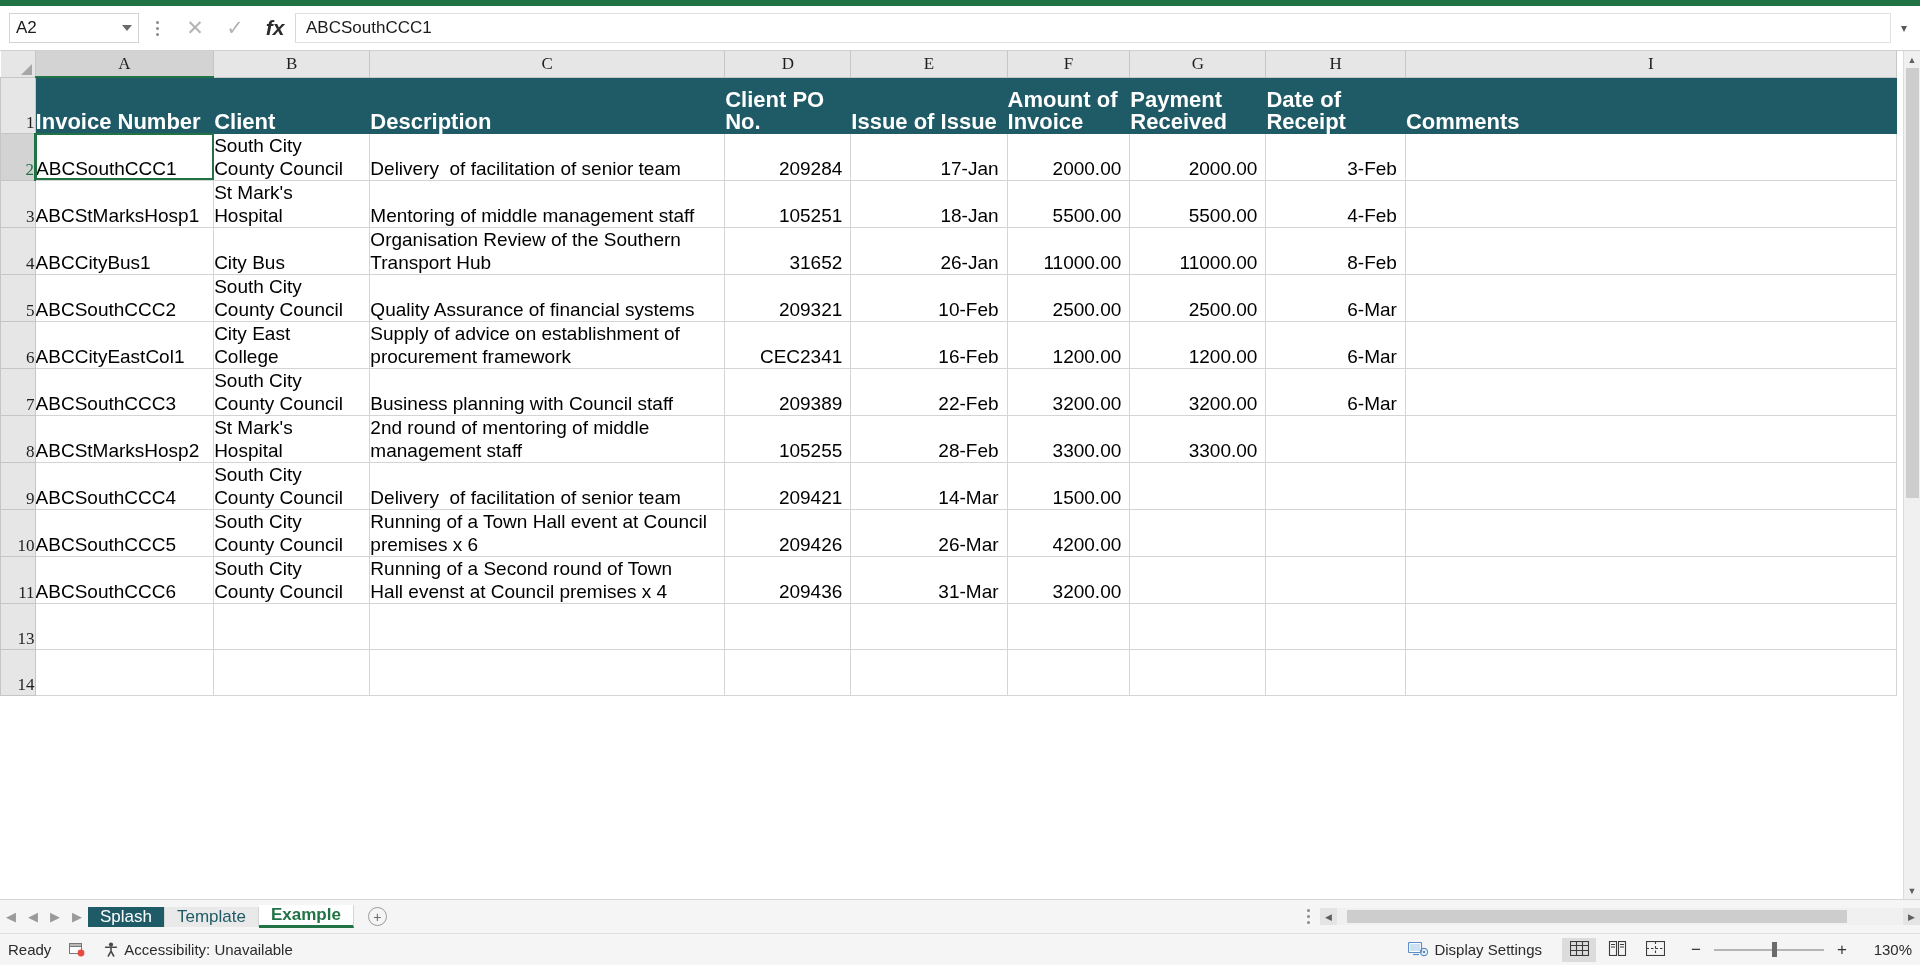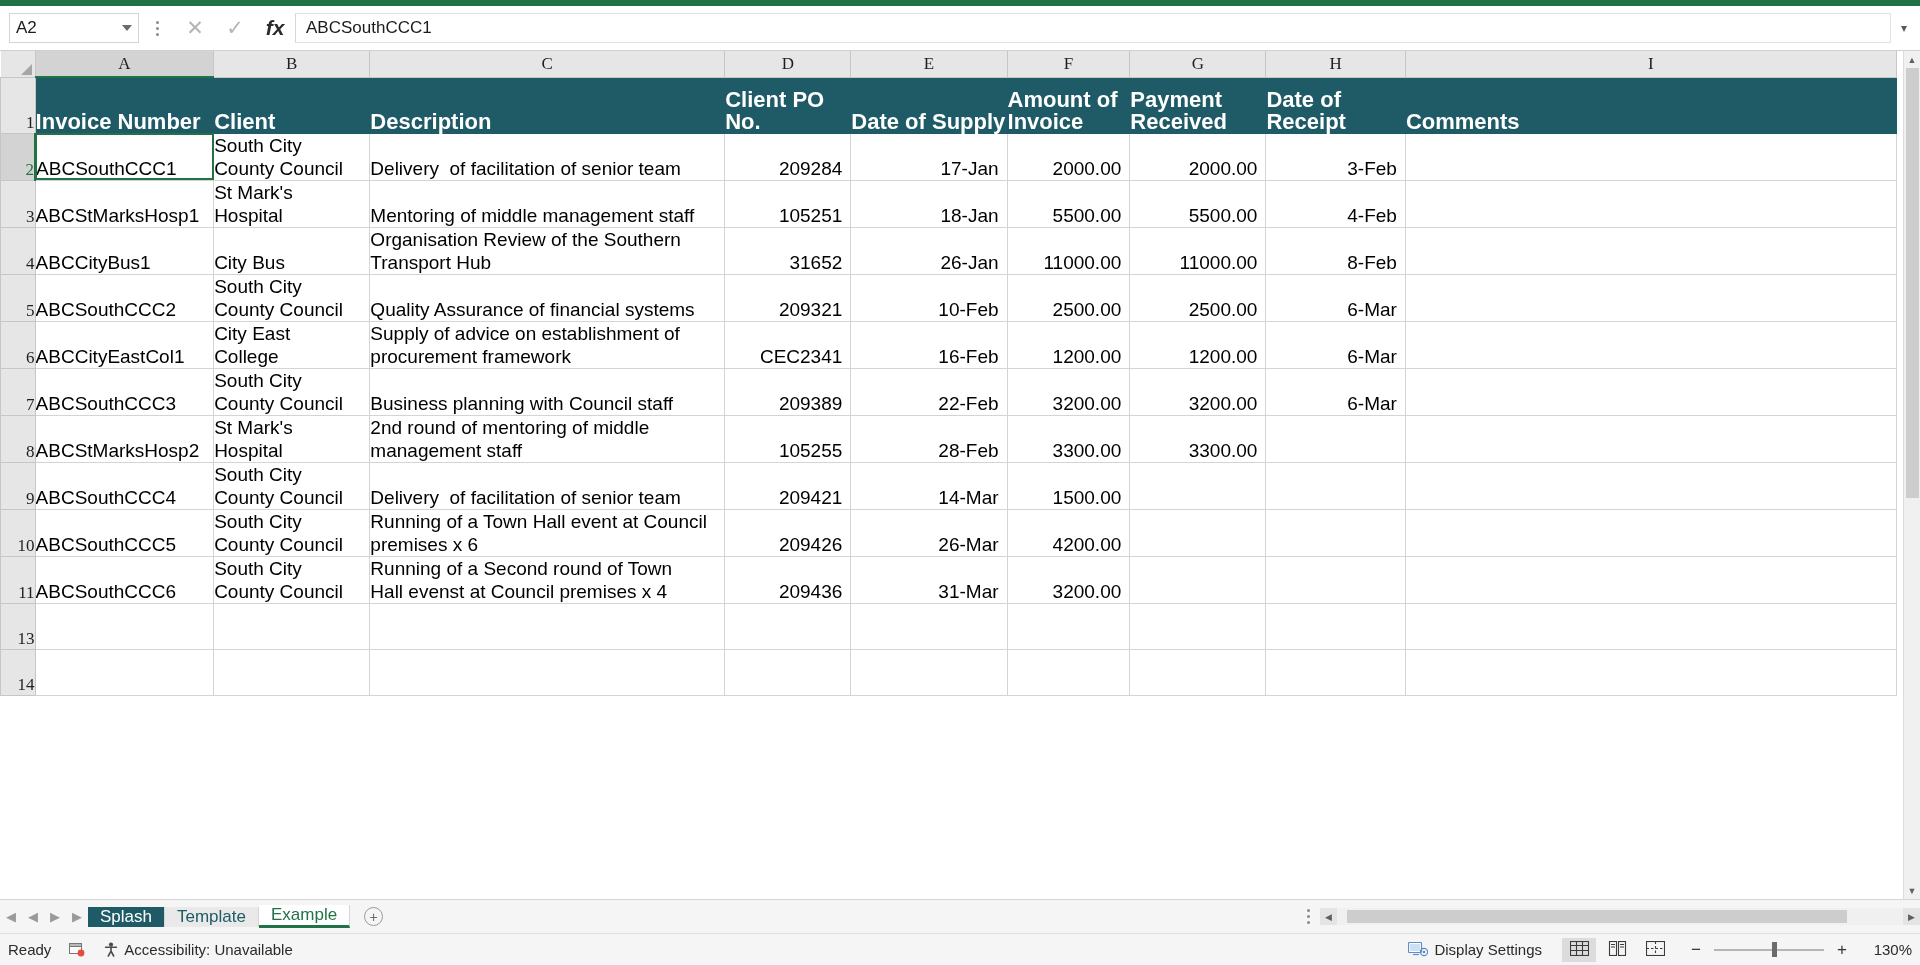--- a/index.html
+++ b/index.html
@@ -106,21 +106,21 @@
   }
   .tab-nav { display:flex; align-items:center; padding: 0 6px; gap: 12px; color:#9a9a9a; font-size: 13px;}
   .tab-nav span { cursor:default; }
   .tabs { display:flex; align-items:center; }
   .tab {
     display:flex; align-items:center; padding: 0 12px; font-size: 17px;
     border-right: 1px solid #d6d6d6; cursor: default;
   }
   .tab.splash { background:#1f5b66; color:#ffffff; }
   .tab.template { background:#e9e9e9; color:#1f5b66; }
-  .tab.active { background:#ffffff; color:#217346; font-weight:normal; border-bottom: 3px solid #217346; }
+  .tab.active { background:#ffffff; color:#217346; font-weight:bold; border-bottom: 3px solid #217346; }
   .tab-add { display:flex; align-items:center; padding: 0 14px; color:#5a5a5a; font-size: 17px; }
   .tab-add .circle {
     width:19px;height:19px;border:1.5px solid #9b9b9b;border-radius:50%;
     display:flex;align-items:center;justify-content:center;font-size:14px;color:#6b6b6b;
   }
   .tabbar-spacer { flex:1; }
   .tab-kebab { display:flex;flex-direction:column;align-items:center;gap:3px;padding:0 10px;justify-content:center;}
   .tab-kebab i { width:3px;height:3px;background:#8a8a8a;border-radius:50%;}
   .hscroll { width: 600px; display:flex; align-items:center; background:#f5f5f5; }
   .hs-arrow { width:17px;height:17px;display:flex;align-items:center;justify-content:center;color:#5f5f5f;font-size:9px;background:#e4e4e4;}
@@ -212,21 +212,21 @@
 
         <tbody>
 
           <tr style="height:56px">
             <td class="rowhead">1</td>
             <td class="hdr">Invoice Number</td>
             <td class="hdr">Client</td>
             <td class="hdr">Description</td>
             <td class="hdr">Client PO
 No.</td>
-            <td class="hdr">Date of Supply</td>
+            <td class="hdr">Issue of Issue</td>
             <td class="hdr">Amount of
 Invoice</td>
             <td class="hdr">Payment
 Received</td>
             <td class="hdr">Date of
 Receipt</td>
             <td class="hdr">Comments</td>
           </tr>
 
           <tr style="height:47px">

